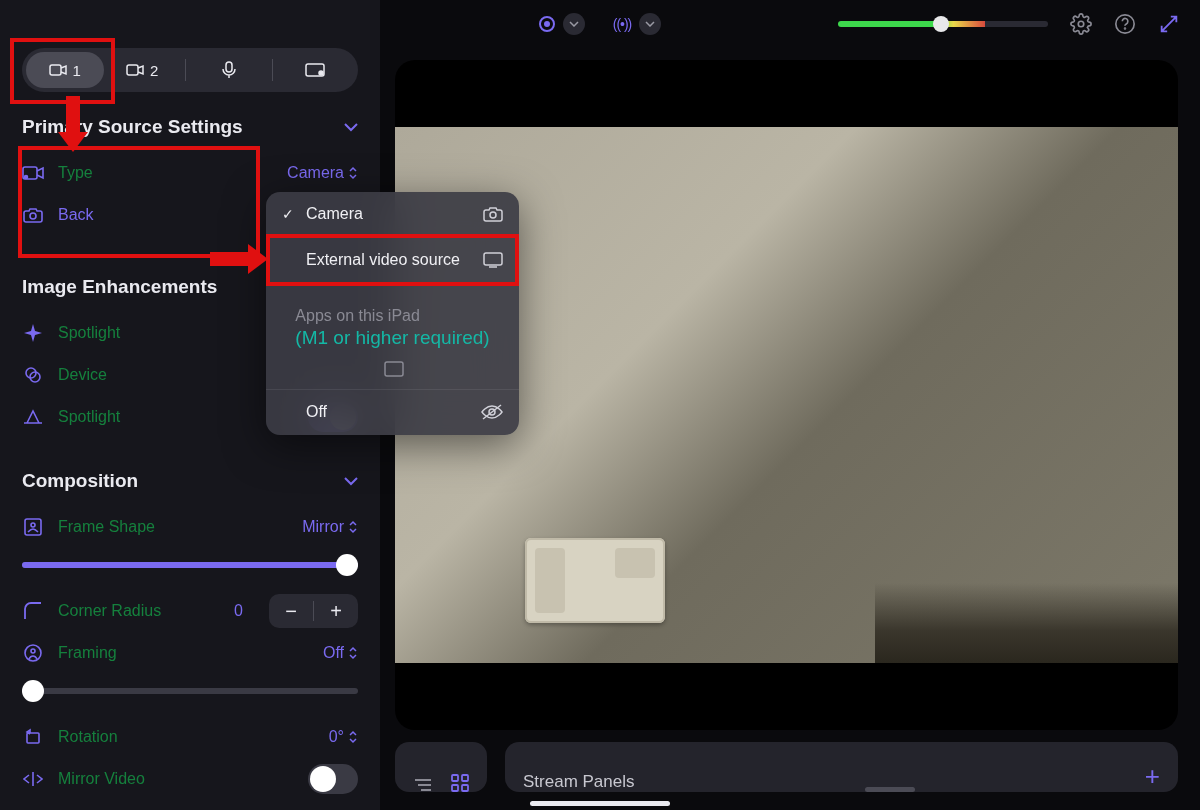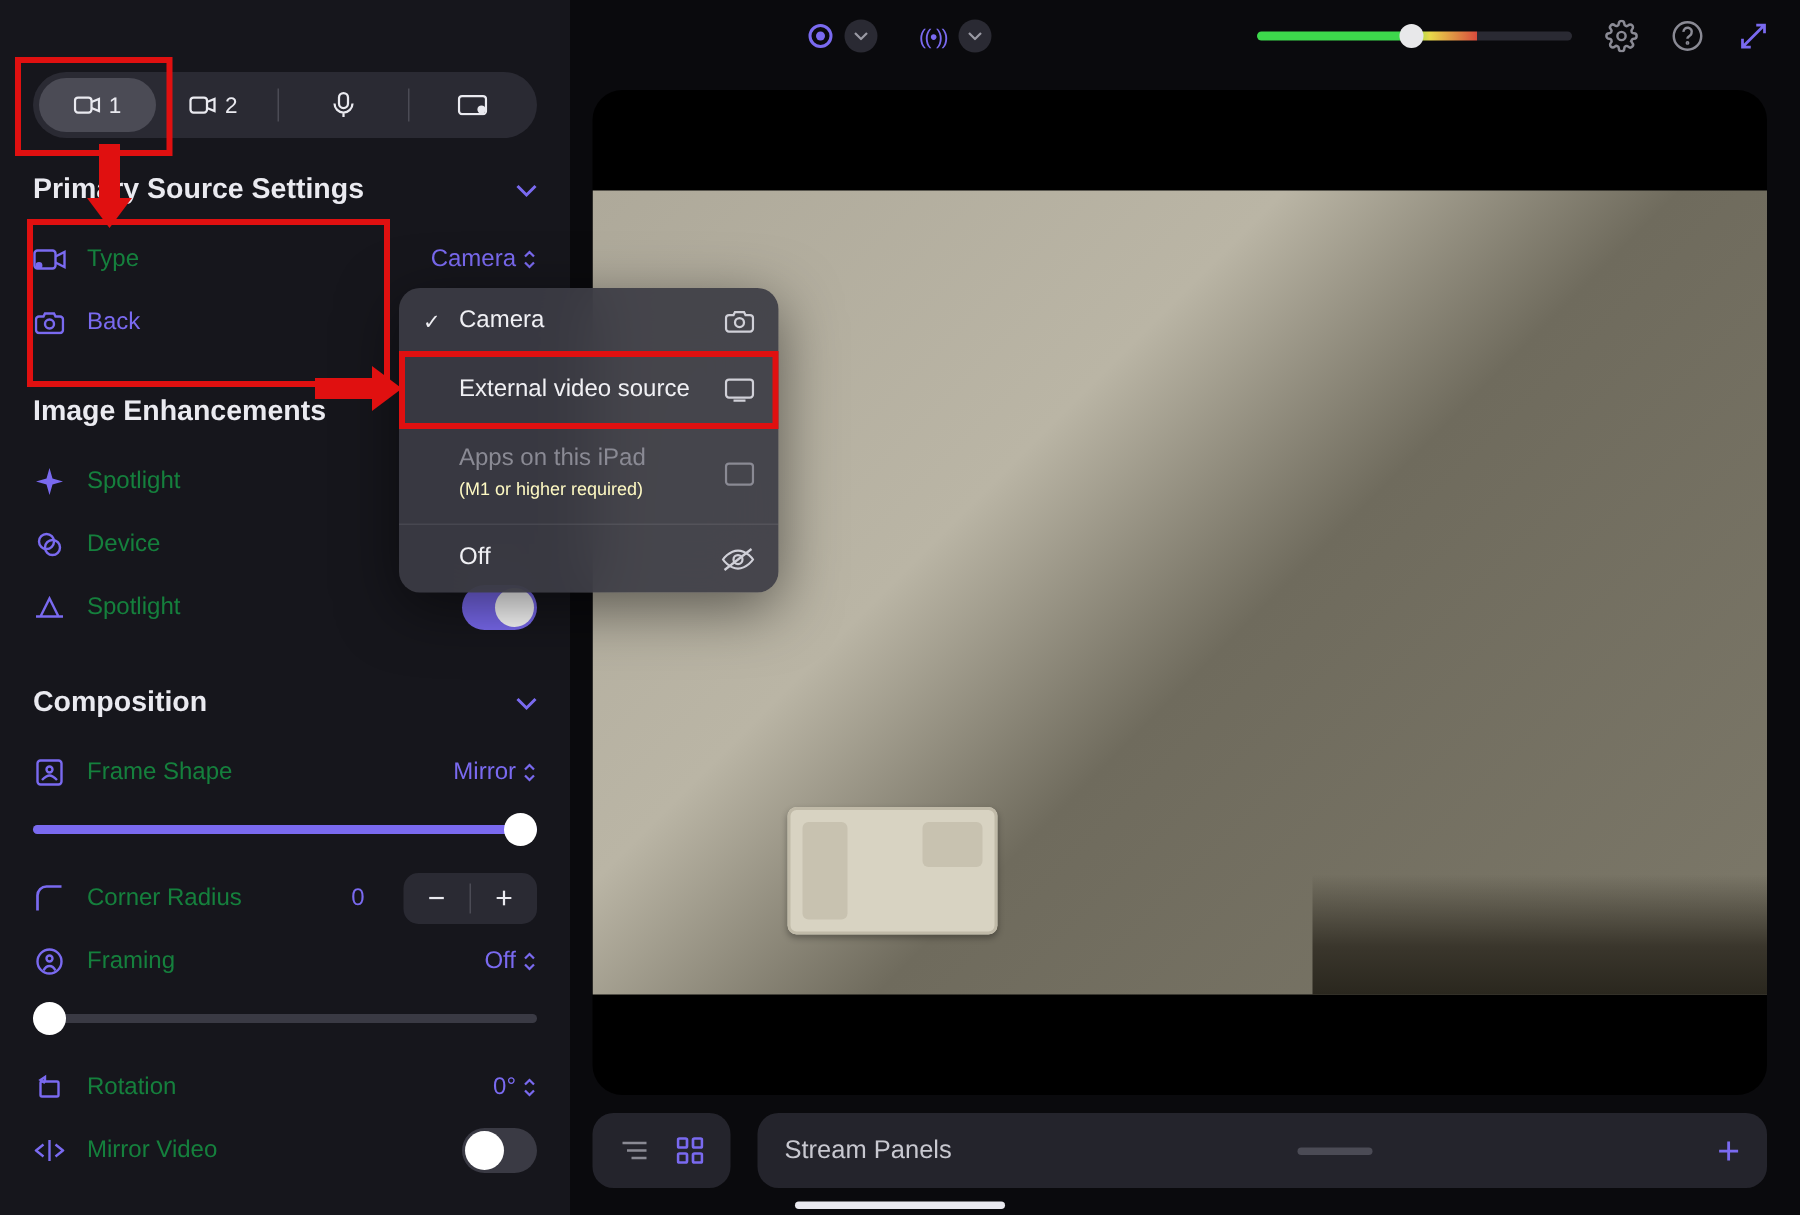--- a/index.html
+++ b/index.html
@@ -104,45 +104,45 @@
   .baseboard { position:absolute; bottom:0; right:0; left:480px; height:80px;
     background:linear-gradient(to bottom, rgba(0,0,0,0) 0%, #3a362c 60%, #2a271e 100%);
   }
 
   
   .bottombar {
     position:absolute; left: 395px; right: 22px; bottom: 18px; height: 50px;
     display:flex; gap: 18px; align-items:center;
   }
   .btm-seg {
-    height:50px; background:#24242c; border-radius:14px; display:flex; align-items:center;
-    gap:18px; padding: 16px 18px;
+    height:50px; background:#24242c; border-radius:14px; display:flex; align-items:flex-end;
+    gap:18px; padding: 0 18px;
   }
   .btm-seg.flex { flex:1; justify-content:space-between;}
   .btm-title { color:#c8c8d0; font-size:17px;}
   .btm-handle { width:50px; height:5px; background:#4b4b55; border-radius:3px; margin:0 auto;}
   .btm-plus { color:#7a6af0; font-size:26px;}
 
   
   .popover {
     position:absolute; left: 266px; top: 192px; width: 253px;
     background: rgba(60,60,68,0.92); backdrop-filter: blur(20px);
     border-radius: 14px; overflow:hidden;
     box-shadow: 0 10px 40px rgba(0,0,0,.5);
   }
   .pop-item {
     display:flex; align-items:center; padding: 12px 16px; gap: 10px;
     border-bottom: 1px solid rgba(255,255,255,.08);
     color:#f0f0f4;
   }
   .pop-item:last-child { border-bottom:none;}
-  .pop-item.disabled { color:#8a8a94;}
+  .pop-item.disabled { color:#8a8a94;flex-direction:column;}
   .pop-check { width:14px; font-size:14px;}
   .pop-label { flex:1; font-size:16px; line-height:1.3;}
-  .pop-sub { font-size:12px; color:#fef9c3;}
+  .pop-sub { font-size:19px; color:#14b8a6;}
   .pop-icon { width:22px; color:#d0d0d8; display:flex; justify-content:flex-end;}
 
   
   .anno { position:absolute; border:4px solid #e01010; pointer-events:none; z-index:50;}
   .arrow {
     position:absolute; z-index:50; pointer-events:none;
   }
   .arrow-down {
     left: 58px; top: 96px; width: 30px; height: 58px;
   }
@@ -263,21 +263,21 @@
   <div class="row">
     <span class="row-icon">
       <svg width="20" height="16" viewBox="0 0 20 16" fill="none" stroke="#7a6af0" stroke-width="1.6">
           <path d="M3 4h3l1-2h6l1 2h3a2 2 0 0 1 2 2v7a2 2 0 0 1-2 2H3a2 2 0 0 1-2-2V6a2 2 0 0 1 2-2z"></path>
           <circle cx="10" cy="9" r="3"></circle>
         </svg>
     </span>
     <span class="row-value">Back</span>
   </div>
 
-  <div class="section-header" style="margin-top:28px">
+  <div class="section-header" style="margin-top:40px">
     <span>Image Enhancements</span>
   </div>
 
   <div class="row">
     <span class="row-icon">
       <svg width="18" height="18" viewBox="0 0 18 18" fill="#7a6af0">
           <path d="M9 0l2 7 7 2-7 2-2 7-2-7-7-2 7-2z"></path>
         </svg>
     </span>
     <span class="row-label">Spotlight</span>

